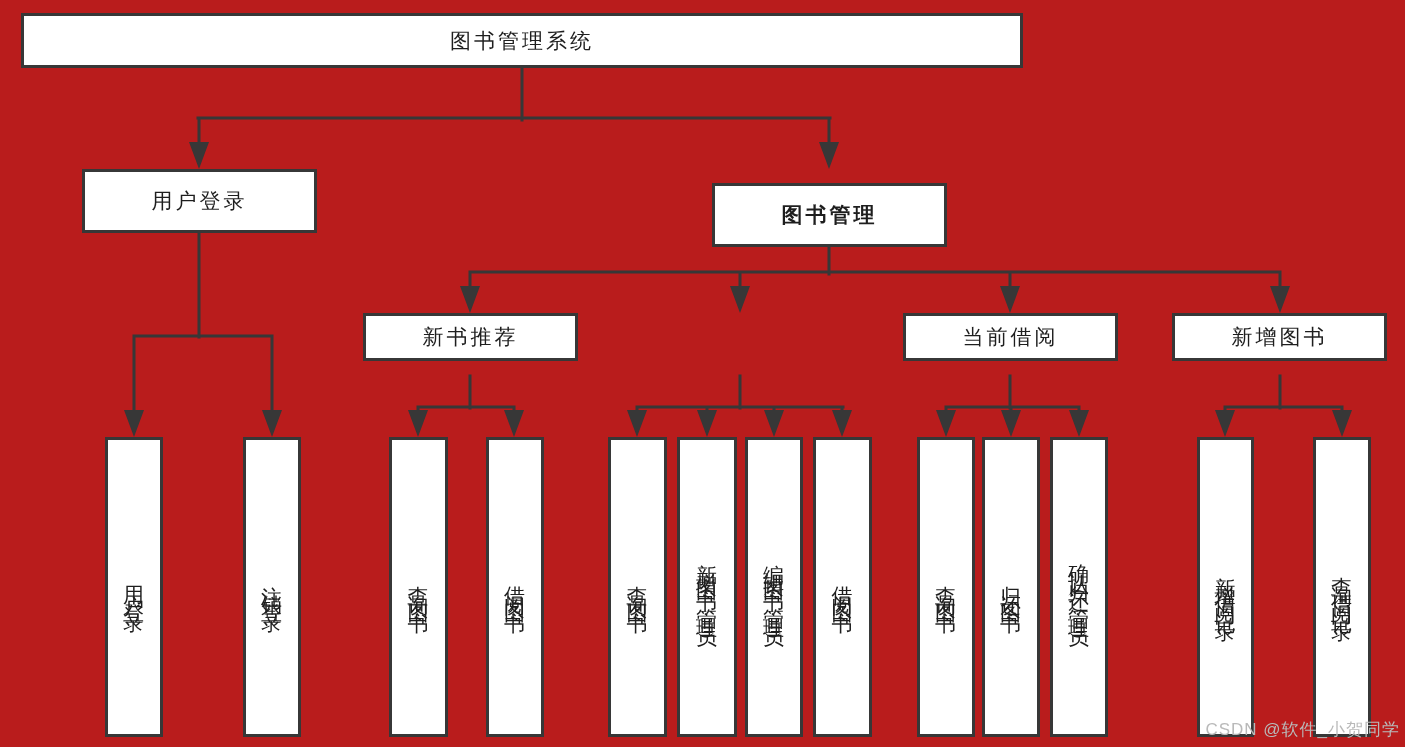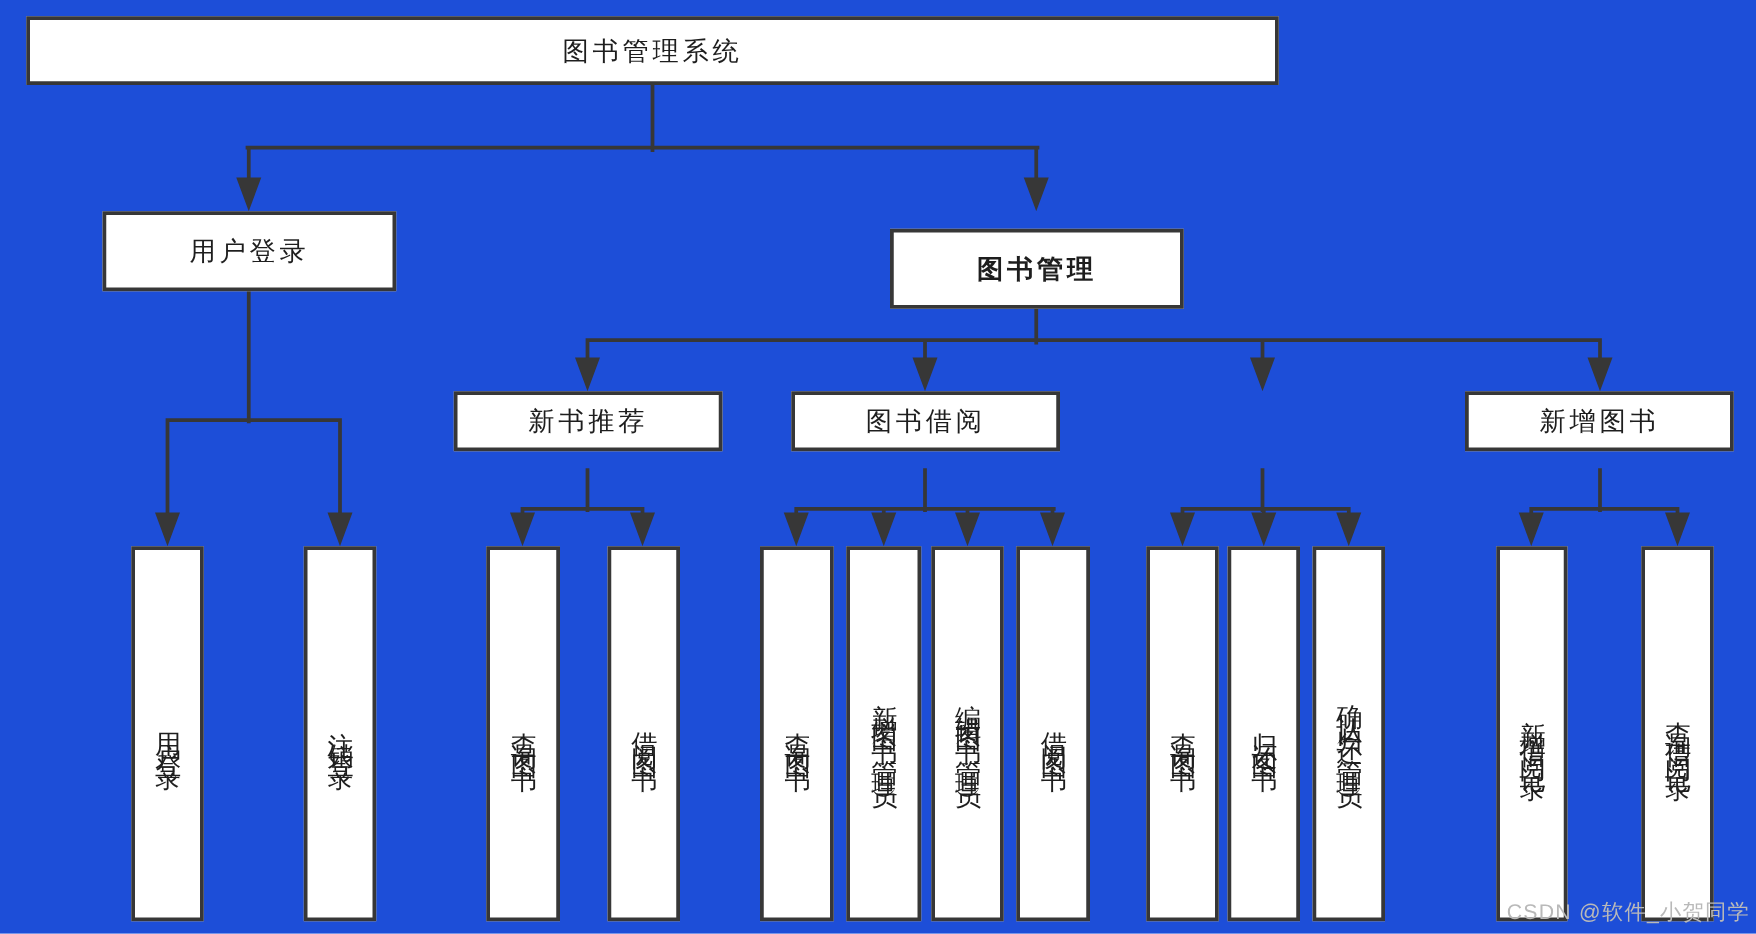--- a/index.html
+++ b/index.html
@@ -1,18 +1,18 @@
 <!DOCTYPE html>
 <html><head>
 <meta charset="utf-8">
 <style>
   html,body { margin:0; padding:0; background:#ffffff; }
   .canvas {
     position:relative; width:1405px; height:747px;
-    background:#1d4ed8; overflow:hidden;
+    background:#b91c1c; overflow:hidden;
     font-family:"Liberation Sans","DejaVu Sans",sans-serif;
   }
   svg.connectors { position:absolute; left:0; top:0; z-index:1; }
   .box {
     position:absolute; box-sizing:border-box; z-index:2;
     border:3px solid #373737; background:#ffffff;
     display:flex; align-items:center; justify-content:center;
     color:#1e1e1e;
   }
   .hlabel { font-size:21px; letter-spacing:3px; white-space:nowrap; }
@@ -83,22 +83,22 @@
   <div class="box n-login">
     <span class="hlabel">用户登录</span>
   </div>
   <div class="box n-mgmt">
     <span class="hlabel">图书管理</span>
   </div>
 
   <div class="box lvl2 n-rec">
     <span class="hlabel">新书推荐</span>
   </div>
-  <div class="box lvl2 n-borrow">
-    <span class="hlabel">图书借阅</span>
+  <div class="box lvl2 n-cur">
+    <span class="hlabel">当前借阅</span>
   </div>
   <div class="box lvl2 n-hist">
     <span class="hlabel">新增图书</span>
   </div>
 
   <div class="box leaf lf-1">
     <span class="vtext">用户登录</span>
   </div>
   <div class="box leaf lf-2">
     <span class="vtext">注销登录</span>

